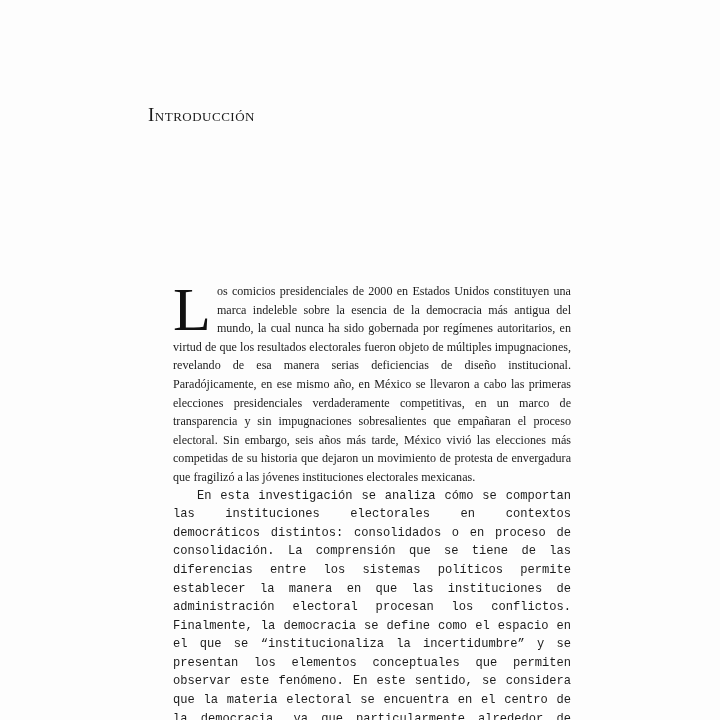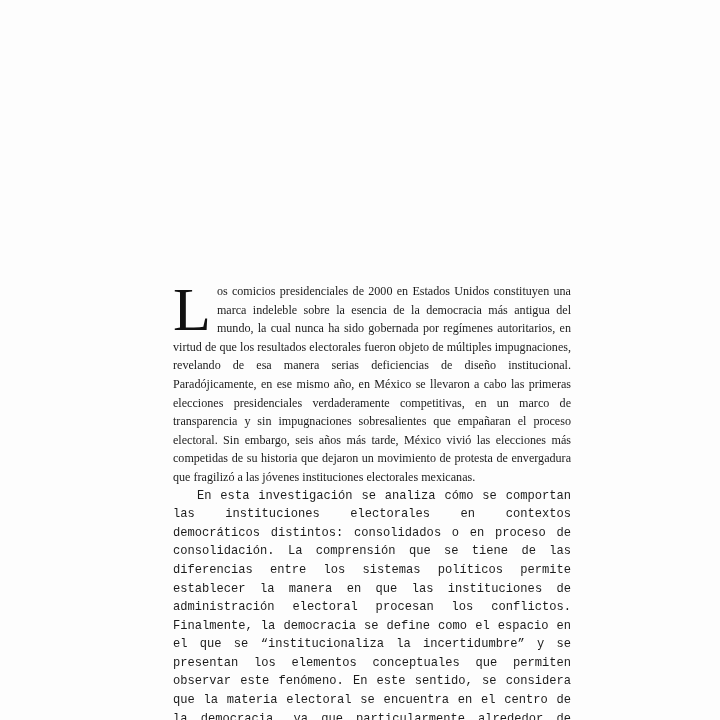--- a/index.html
+++ b/index.html
@@ -20,17 +20,18 @@
     .body p.indent { text-indent:24px;font-family:Liberation Mono, monospace; }
     .dropcap {
       float:left; font-size:62px; line-height:50px; margin:2px 6px 0 0;
       font-family:"Liberation Serif", "DejaVu Serif", serif; color:#111;
     }
   </style>
 </head>
 <body>
 
 <div class="page">
+  <div class="title">Introducción</div>
   <div class="body">
     <p><span class="dropcap">L</span><span>os comicios presidenciales de 2000 en Estados Unidos constituyen una marca indeleble sobre la esencia de la democracia más antigua del mundo, la cual nunca ha sido gobernada por regímenes autoritarios, en virtud de que los resultados electorales fueron objeto de múltiples impugnaciones, revelando de esa manera serias deficiencias de diseño institucional. Paradójicamente, en ese mismo año, en México se llevaron a cabo las primeras elecciones presidenciales verdaderamente competitivas, en un marco de transparencia y sin impugnaciones sobresalientes que empañaran el proceso electoral. Sin embargo, seis años más tarde, México vivió las elecciones más competidas de su historia que dejaron un movimiento de protesta de envergadura que fragilizó a las jóvenes instituciones electorales mexicanas.</span></p>
     <p class="indent">En esta investigación se analiza cómo se comportan las instituciones electorales en contextos democráticos distintos: consolidados o en proceso de consolidación. La comprensión que se tiene de las diferencias entre los sistemas políticos permite establecer la manera en que las instituciones de administración electoral procesan los conflictos. Finalmente, la democracia se define como el espacio en el que se “institucionaliza la incertidumbre” y se presentan los elementos conceptuales que permiten observar este fenómeno. En este sentido, se considera que la materia electoral se encuentra en el centro de la democracia, ya que particularmente alrededor de ésta se ponen en juego los intereses principales de la incertidumbre democrática antes de realizarse el acto del voto y se abre la posibilidad de incertidumbre poselectoral, la cual deja al descubierto las debilidades de la democracia (de orden técnico o político).</p>
   </div>
 </div>
 
 </body></html>

